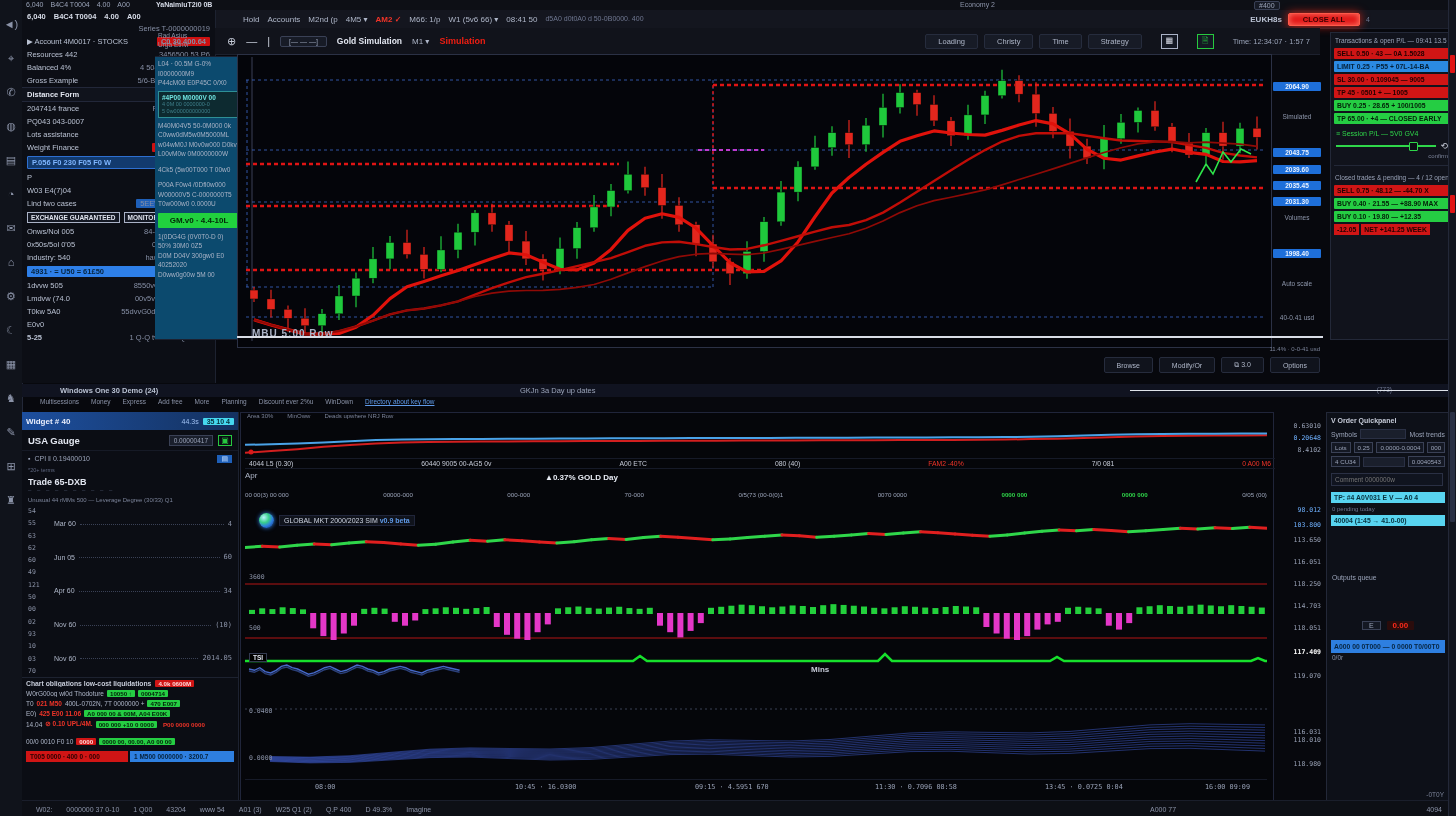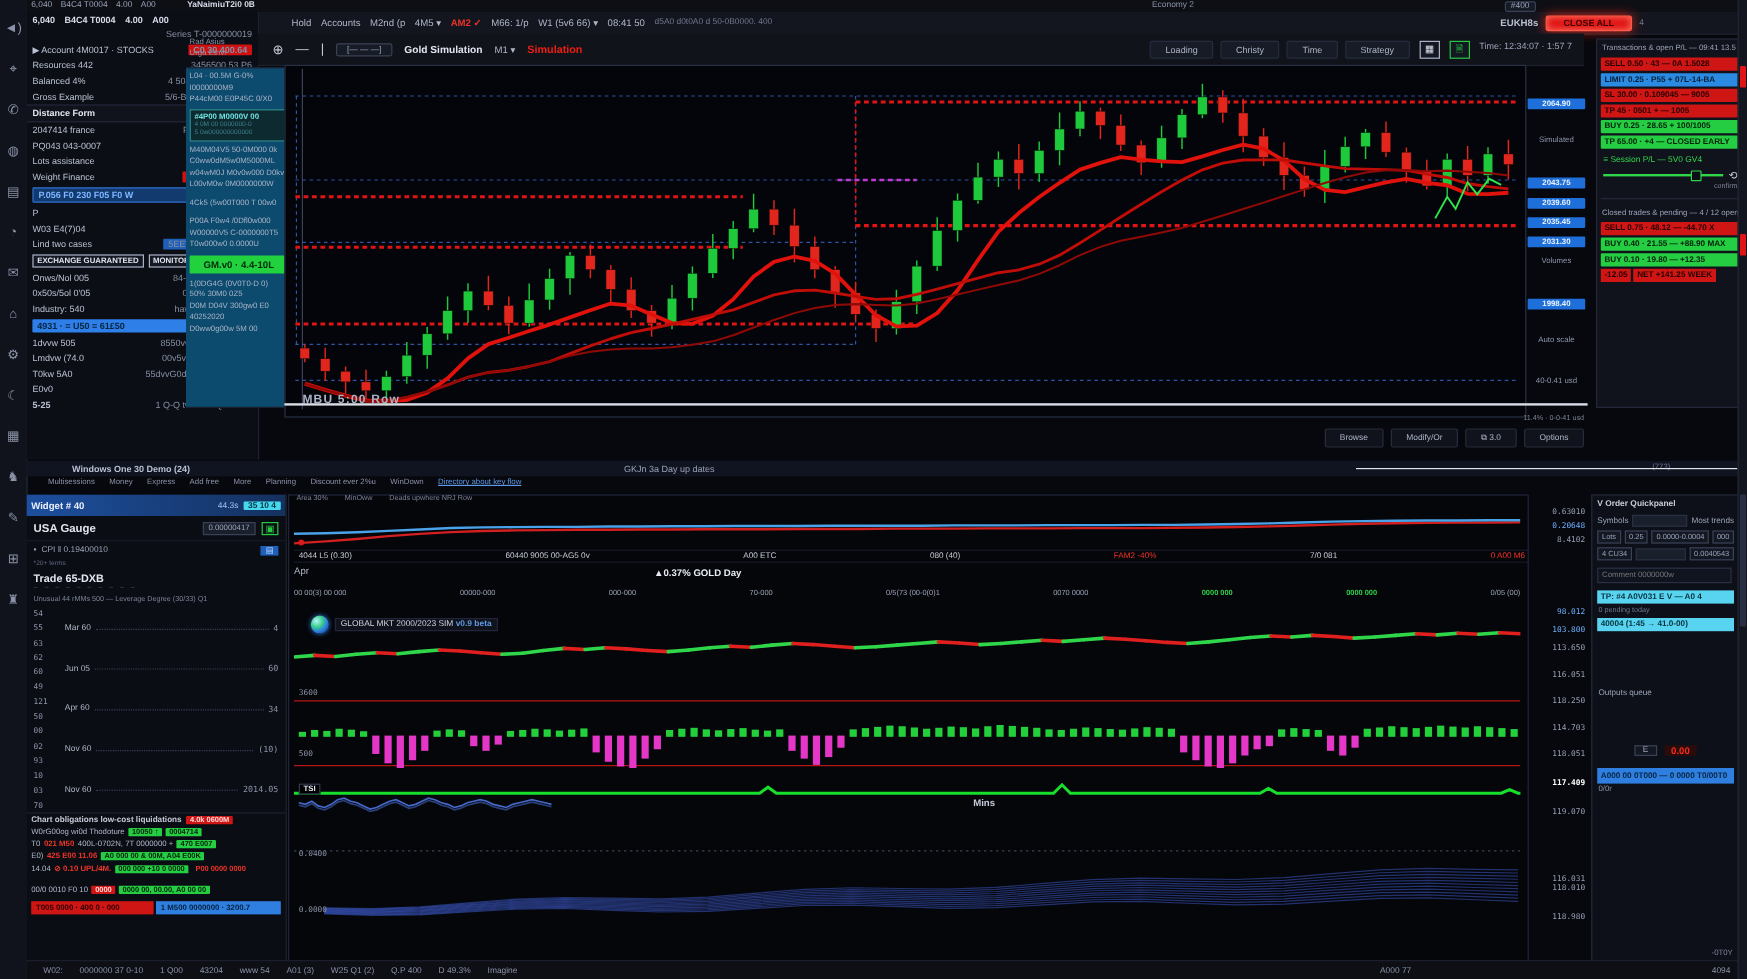--- a/index.html
+++ b/index.html
@@ -46,21 +46,21 @@
   .lp-box{border:1px solid #aab2c6;color:#dfe3ee;font-size:6.5px;font-weight:bold;padding:1px 3px;background:#141823;}
   .lp-redtxt{color:#f03428;font-weight:bold;}
   
   #toolbar{position:absolute;left:215px;top:28px;width:1105px;height:26px;background:#11131b;border-bottom:1px solid #1d212e;display:flex;align-items:center;}
   #tb-left{display:flex;align-items:center;gap:10px;padding-left:12px;white-space:nowrap;}
   .tb-ic{color:#c6cbd8;font-size:11px;cursor:pointer;}
   .tb-box{border:1px solid #3a4156;background:#171b26;color:#9aa3b8;font-size:7px;padding:1px 8px;border-radius:2px;cursor:pointer;}
   .tb-sym{color:#e2e6f0;font-size:8.5px;font-weight:bold;cursor:pointer;}
   .tb-tf{color:#aeb6c8;font-size:8px;cursor:pointer;}
   .tb-sim{color:#f01e12;font-size:9px;font-weight:bold;cursor:pointer;}
-  #tb-right{margin-left:auto;display:flex;gap:8px;padding-right:10px;}
+  #tb-right{margin-left:auto;display:flex;align-items:center;gap:19px;padding-right:10px;}
   .tb-btn{border:1px solid #262c3d;background:#171b26;color:#aeb6c8;font-size:7.5px;padding:2px 12px;border-radius:2px;cursor:pointer;}
   .tb-icbtn{border:1px solid #aab2c6;width:15px;height:13px;font-size:8px;line-height:12px;text-align:center;color:#dfe3ee;background:#141823;cursor:pointer;}
   .tb-icbtn.green{border-color:#27c93f;color:#27c93f;}
   #tb-time{font-size:7.5px;color:#9aa3b8;}
   
   #overlay-header{position:absolute;left:155px;top:28px;width:60px;height:26px;font-size:6.5px;color:#8b93a8;padding-top:3px;padding-left:3px;line-height:9px;}
   #overlay-panel{position:absolute;left:155px;top:56px;width:82px;height:278px;background:#0c4a6e;border:1px solid #1c2130;border-left:none;padding:2px 3px;overflow:hidden;}
   .ov-line{font-size:6.5px;color:#a9b3c6;line-height:9.5px;white-space:nowrap;overflow:hidden;}
   .ov-gap{height:6px;}
   #ov-teal{border:1px solid #2e8f96;background:#0d2a30;color:#6fe3e0;font-size:6.5px;font-weight:bold;padding:2px 3px;margin:3px 0;}
@@ -922,20 +922,28 @@
         <polyline points="25,76.5 65,77.2 105,76.0 145,73.0 185,69.9 225,68.7 265,69.5 305,70.2 345,69.0 385,65.9 425,62.8 465,61.7 505,62.5 545,63.2 585,61.9 625,58.8 665,55.7 705,54.7 745,55.5 785,56.1 825,54.8 865,51.7 905,48.7 945,47.6 985,48.4 1020,49.1" fill="none" stroke="#3f5ed2" stroke-width="1" opacity="0.5"></polyline>
         <polyline points="25,77.0 65,77.8 105,76.7 145,73.7 185,70.7 225,69.7 265,70.5 305,71.3 345,70.2 385,67.1 425,64.2 465,63.1 505,64.0 545,64.8 585,63.6 625,60.6 665,57.6 705,56.6 745,57.5 785,58.3 825,57.0 865,54.0 905,51.1 945,50.1 985,51.0 1020,51.7" fill="none" stroke="#3f5ed2" stroke-width="1" opacity="0.5"></polyline>
         <polyline points="25,77.5 65,78.4 105,77.4 145,74.5 185,71.6 225,70.6 265,71.5 305,72.4 345,71.3 385,68.4 425,65.5 465,64.6 505,65.5 545,66.4 585,65.3 625,62.3 665,59.5 705,58.6 745,59.5 785,60.4 825,59.2 865,56.3 905,53.4 945,52.6 985,53.5 1020,54.4" fill="none" stroke="#3f5ed2" stroke-width="1" opacity="0.5"></polyline>
         <polyline points="25,78.0 65,79.0 105,78.1 145,75.2 185,72.4 225,71.5 265,72.5 305,73.5 345,72.5 385,69.7 425,66.9 465,66.0 505,67.0 545,68.0 585,67.0 625,64.1 665,61.3 705,60.5 745,61.6 785,62.5 825,61.4 865,58.6 905,55.8 945,55.0 985,56.1 1020,57.0" fill="none" stroke="#3f5ed2" stroke-width="1" opacity="0.5"></polyline>
         <polyline points="25,78.5 65,79.6 105,78.7 145,76.0 185,73.2 225,72.4 265,73.5 305,74.6 345,73.7 385,70.9 425,68.2 465,67.4 505,68.6 545,69.6 585,68.7 625,65.9 665,63.2 705,62.5 745,63.6 785,64.6 825,63.6 865,60.8 905,58.2 945,57.5 985,58.6 1020,59.6" fill="none" stroke="#3f5ed2" stroke-width="1" opacity="0.5"></polyline>
         <polyline points="25,79.0 65,80.2 105,79.4 145,76.7 185,74.1 225,73.4 265,74.5 305,75.7 345,74.9 385,72.2 425,69.6 465,68.9 505,70.1 545,71.2 585,70.4 625,67.7 665,65.0 705,64.4 745,65.6 785,66.7 825,65.8 865,63.1 905,60.5 945,59.9 985,61.1 1020,62.2" fill="none" stroke="#3f5ed2" stroke-width="1" opacity="0.5"></polyline>
         <polyline points="25,79.5 65,80.7 105,80.1 145,77.5 185,74.9 225,74.3 265,75.5 305,76.8 345,76.1 385,73.5 425,70.9 465,70.3 505,71.6 545,72.8 585,72.1 625,69.4 665,66.9 705,66.3 745,67.6 785,68.8 825,68.0 865,65.4 905,62.9 945,62.4 985,63.7 1020,64.9" fill="none" stroke="#3f5ed2" stroke-width="1" opacity="0.5"></polyline>
         <polyline points="25,80.0 65,81.3 105,80.7 145,78.2 185,75.8 225,75.2 265,76.6 305,77.9 345,77.2 385,74.7 425,72.3 465,71.7 505,73.1 545,74.4 585,73.7 625,71.2 665,68.8 705,68.3 745,69.7 785,70.9 825,70.2 865,67.7 905,65.3 945,64.8 985,66.2 1020,67.5" fill="none" stroke="#3f5ed2" stroke-width="1" opacity="0.5"></polyline>
         <polyline points="25,80.5 65,81.9 105,81.4 145,79.0 185,76.6 225,76.1 265,77.6 305,79.0 345,78.4 385,76.0 425,73.6 465,73.2 505,74.6 545,76.0 585,75.4 625,73.0 665,70.6 705,70.2 745,71.7 785,73.1 825,72.4 865,70.0 905,67.6 945,67.3 985,68.8 1020,70.1" fill="none" stroke="#3f5ed2" stroke-width="1" opacity="0.5"></polyline>
       </svg>
+    <div id="bc-time">
+        <span class="bt-lbl" style="left: 70px;">08:00</span>
+        <span class="bt-lbl" style="left: 270px;">10:45 · 16.0300</span>
+        <span class="bt-lbl" style="left: 450px;">09:15 · 4.5951 670</span>
+        <span class="bt-lbl" style="left: 630px;">11:30 · 0.7096 08:58</span>
+        <span class="bt-lbl" style="left: 800px;">13:45 · 0.0725 0:04</span>
+        <span class="bt-lbl" style="left: 960px;">16:00 09:09</span>
+      </div>
     <div id="bc-wm">
       <span class="globe"></span>
       <span><span>GLOBAL MKT 2000/2023 SIM </span><b>v0.9 beta</b></span>
     </div>
     <div id="bc-tsi">TSI</div>
   <div class="bc-axlbl" style="top: 160px;">3600</div>
       <div class="bc-axlbl" style="top: 211px; text-align: center;">500</div>
       <div class="bc-axlbl" style="top: 294px;">0.0400</div>
       <div class="bc-axlbl" style="top: 341px;">0.0000</div>
     </div>

